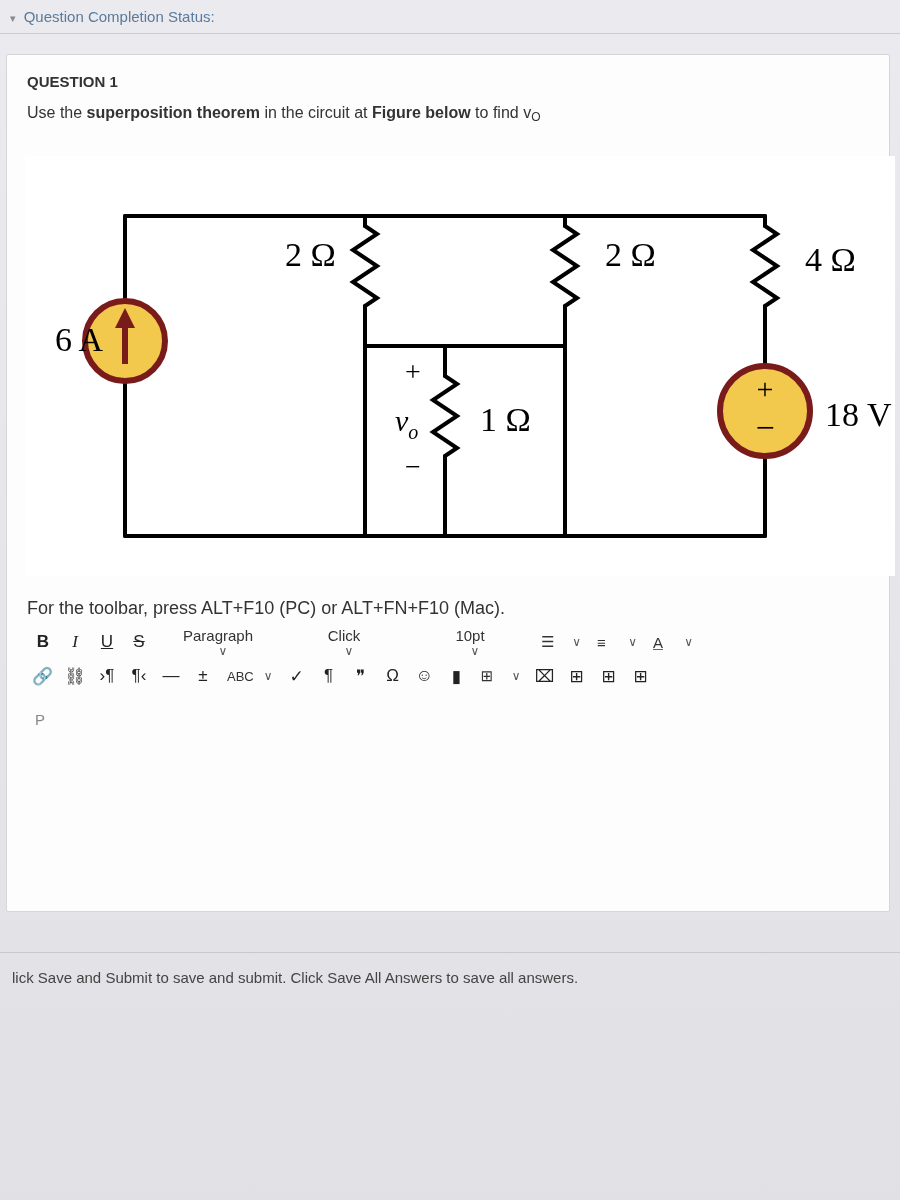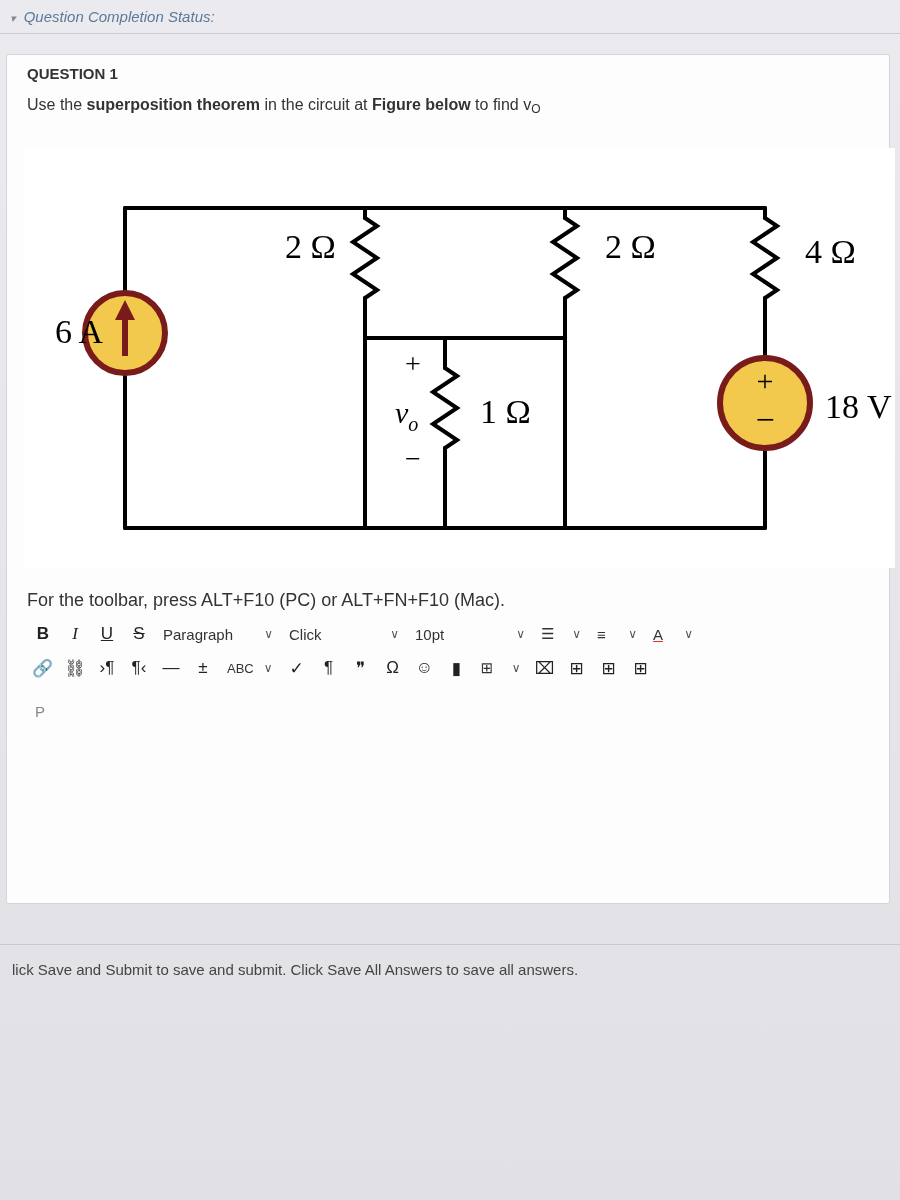--- a/index.html
+++ b/index.html
@@ -11,28 +11,27 @@
 .page {
   width: 900px;
   min-height: 1200px;
   background: linear-gradient(180deg,#ebebef 0%, #e0e0e5 100%);
 }
 .status-bar {
   padding: 8px 10px;
   font-size: 15px;
   color: #5a7a9a;
   border-bottom: 1px solid #ccc;
-  font-style: italic;
 }
 .status-bar .tri { display:inline-block; margin-right:4px; color:#888; font-size:11px; }
 .qpanel {
   background: #fdfdfd;
   border: 1px solid #d5d5d8;
   margin: 20px 10px 0 6px;
-  padding: 10px 22px 10px 20px;
+  padding: 18px 22px 10px 20px;
   border-radius: 2px;
 }
 .qtitle { font-weight: bold; font-size:15px; margin-bottom:14px; }
 .prompt { font-size:16px; margin-bottom:28px; }
 .prompt b { font-weight: bold; }
 .sub { font-size:0.75em; vertical-align:-0.25em; }
 .figwrap {
   margin-left:-6px;
   padding:4px;
 }
@@ -56,21 +55,21 @@
 .tbsel {
   display:inline-flex;
   align-items:center;
   padding:0 8px 0 8px;
   height:30px;
   font-size:15px;
   min-width:80px;
   justify-content:space-between;
   cursor:pointer;
 }
-.tbsel.wide { min-width:110px; }
+.tbsel.wide { min-width:110px;flex-direction:column; }
 .tbsel.narrow { min-width:40px; }
 .chev { font-size:12px; color:#555; margin-left:10px; }
 .editor {
   border: none;
   min-height:180px;
   padding:10px 8px;
   font-size:15px;
   color:#888;
   margin-top:8px;
 }

